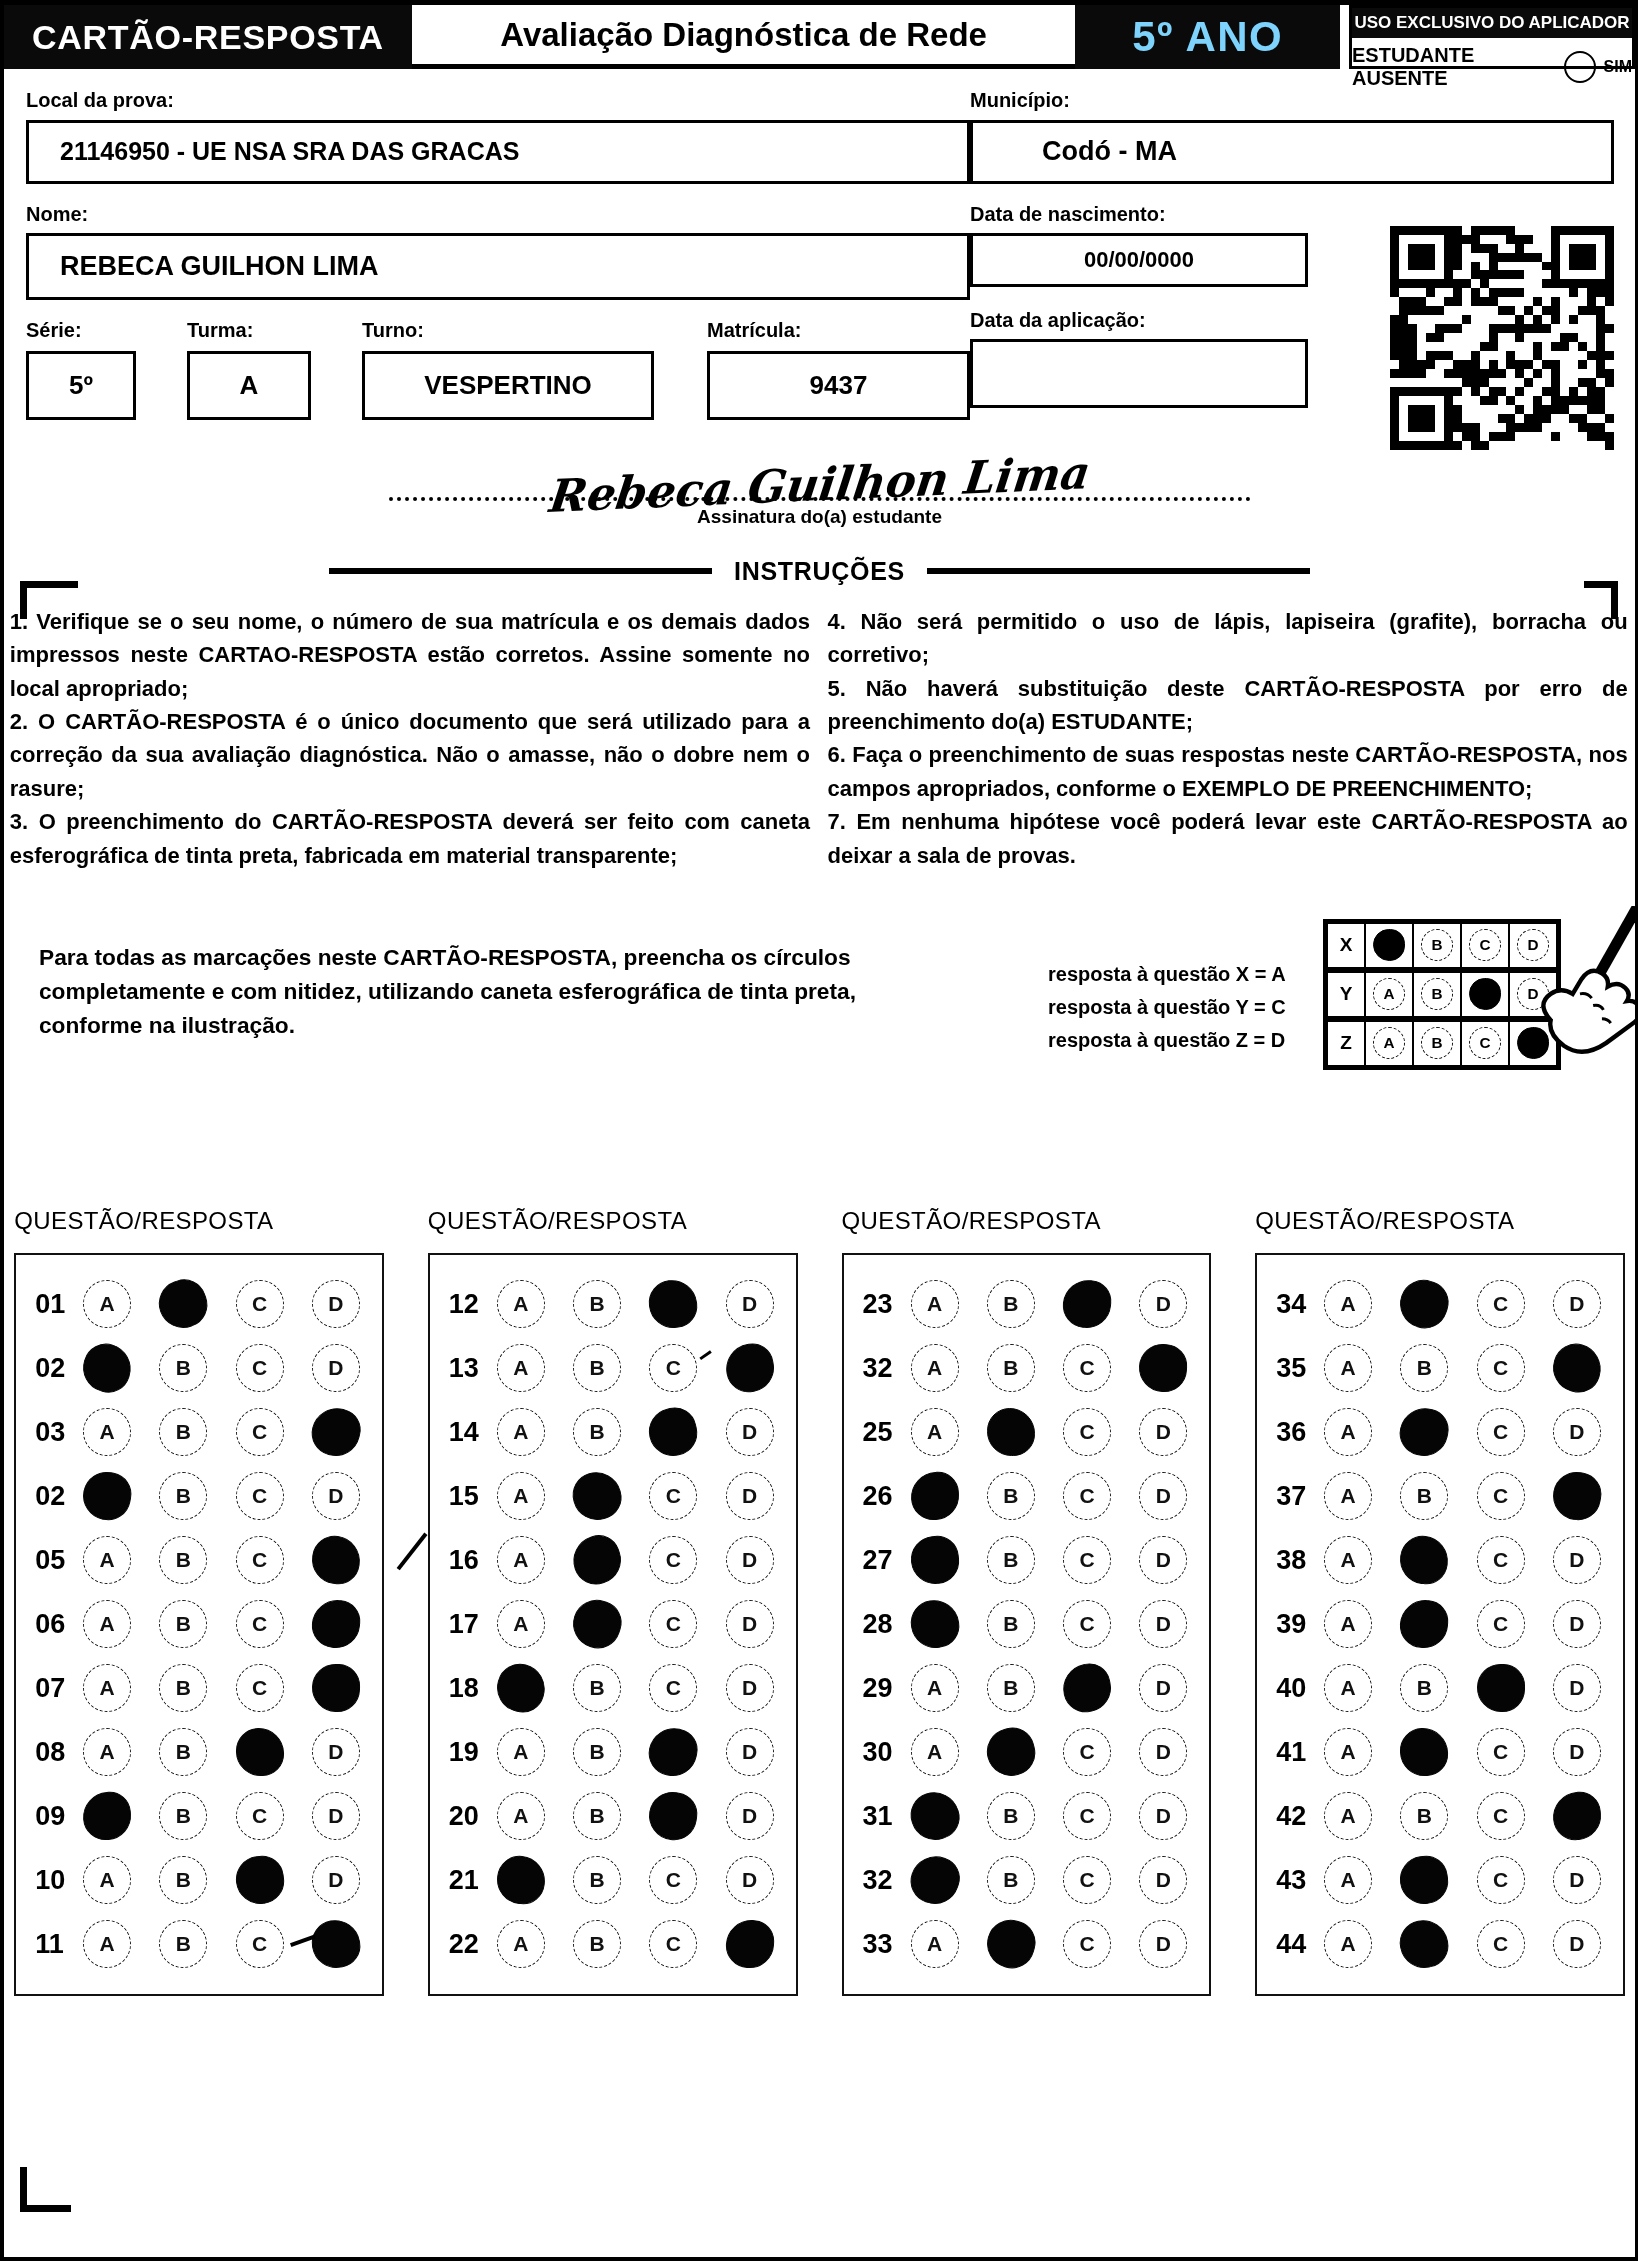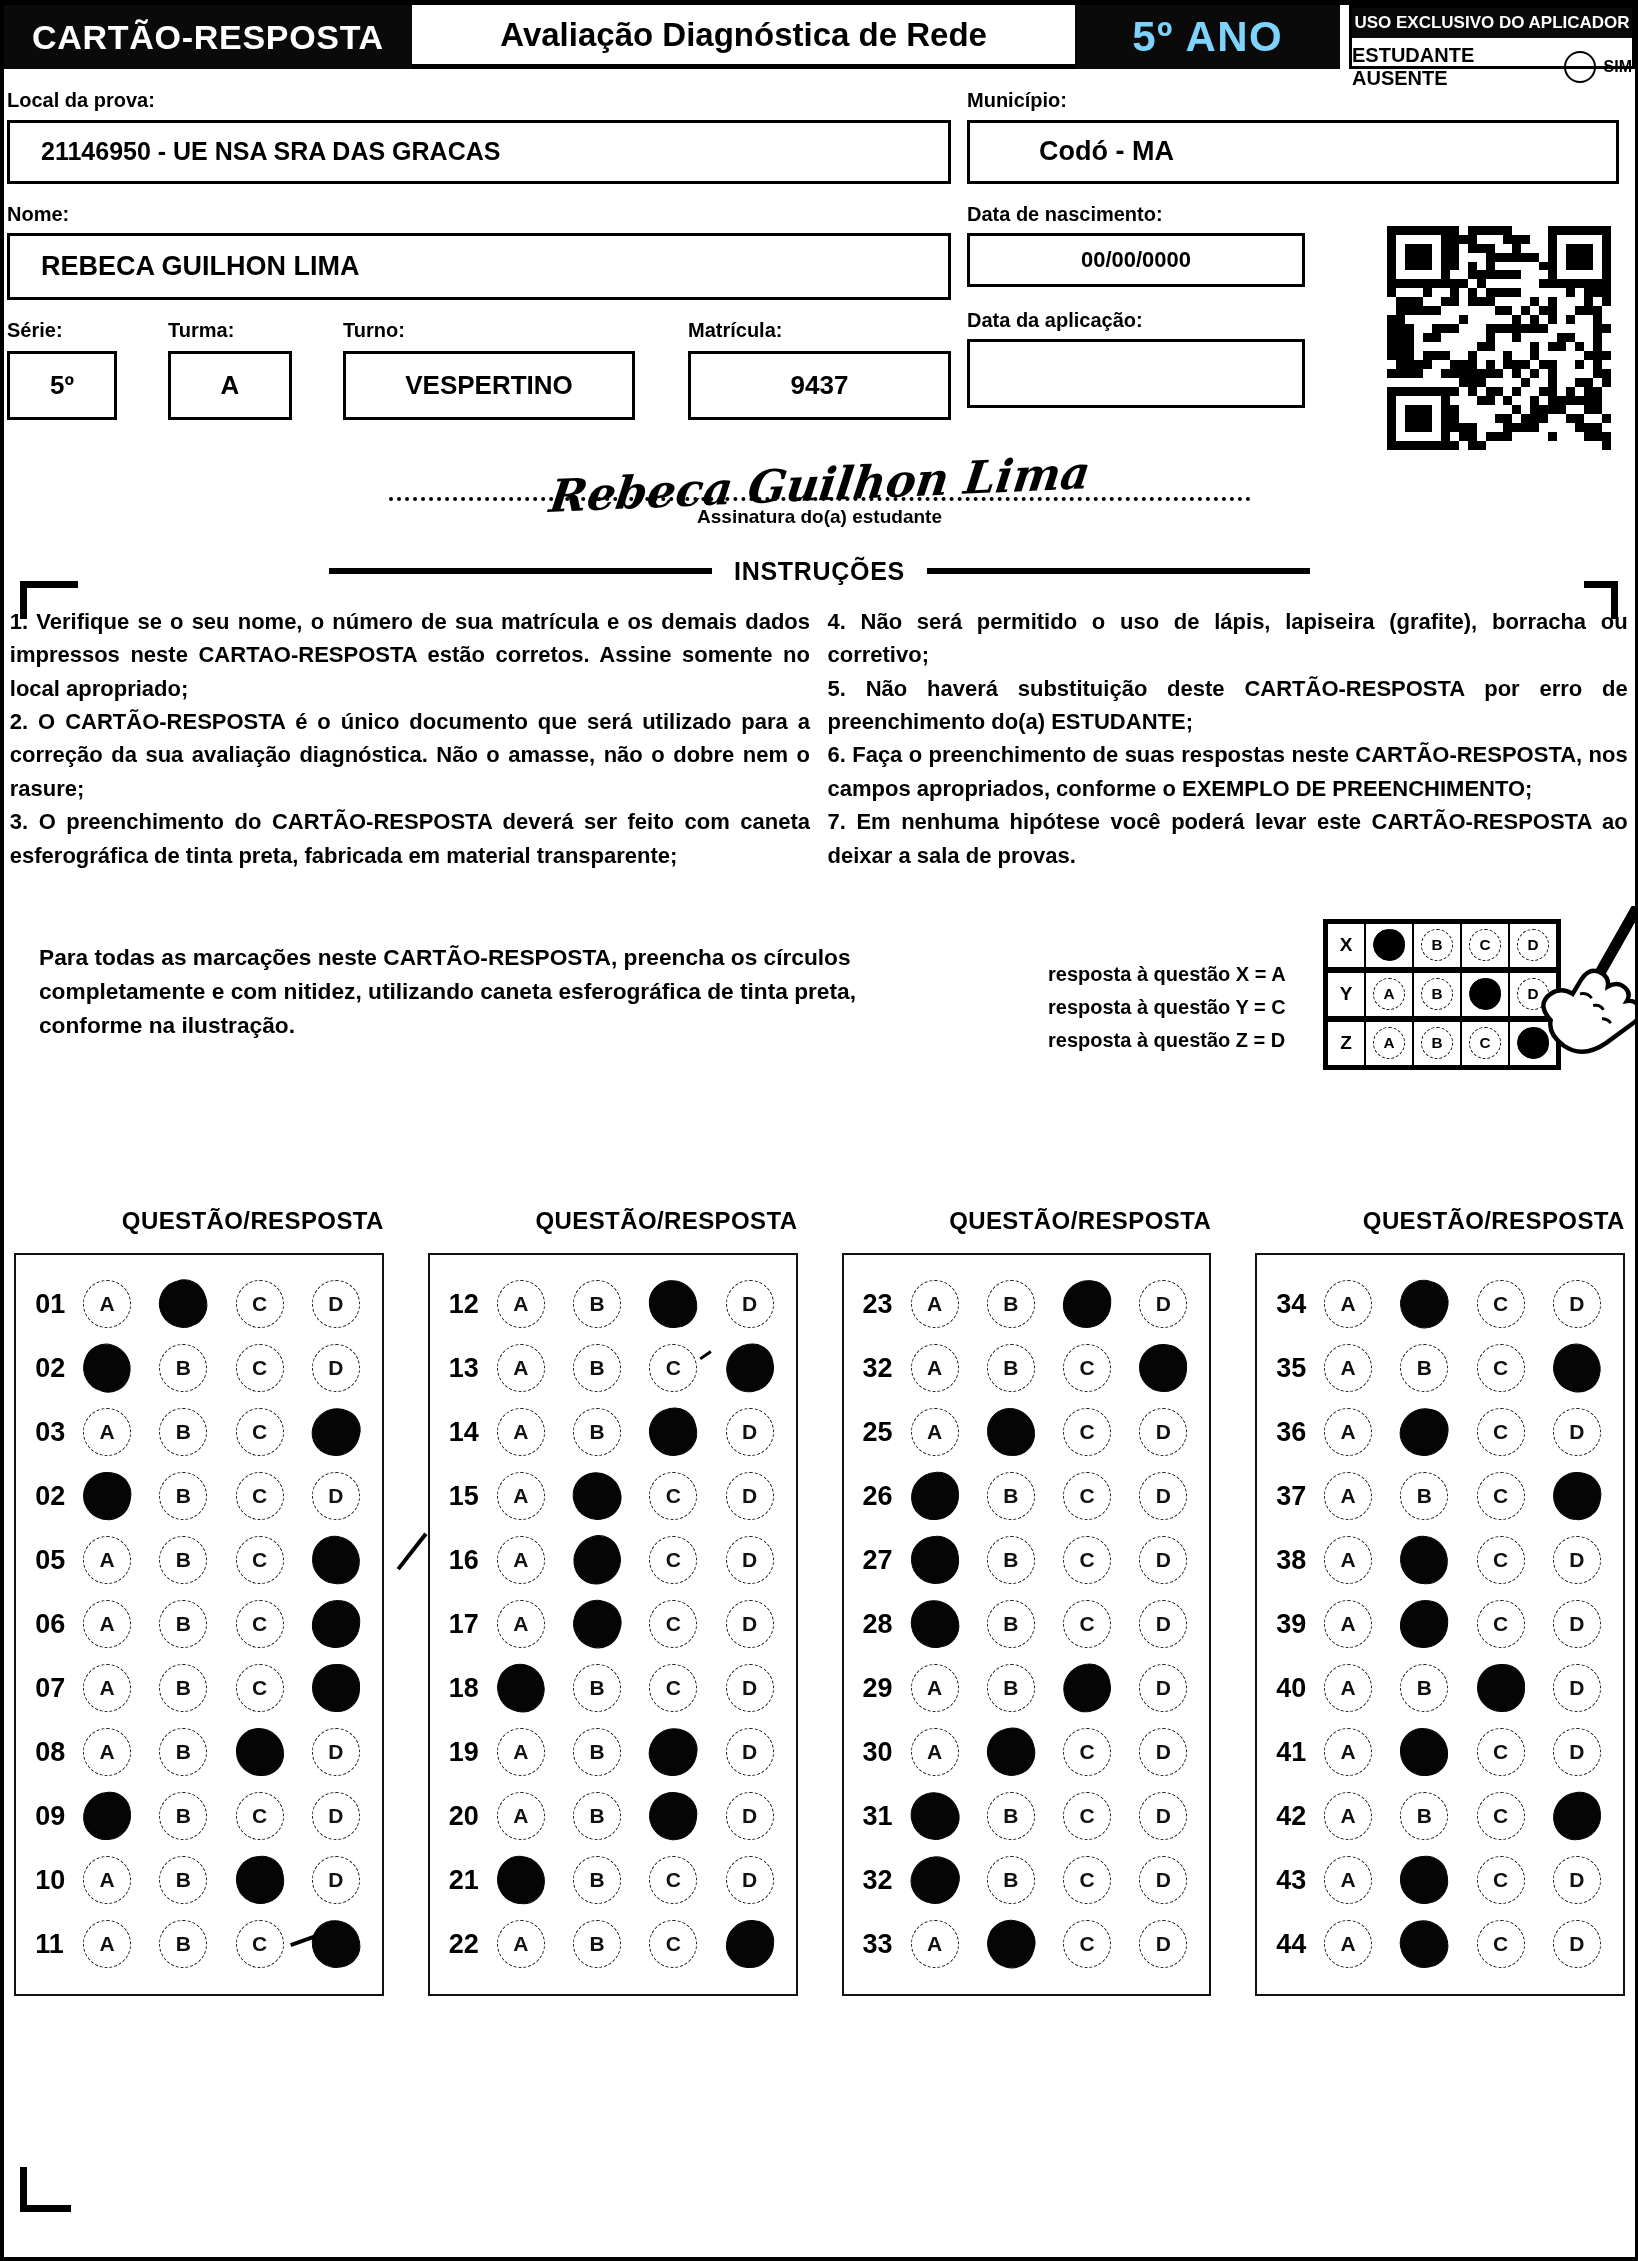--- a/index.html
+++ b/index.html
@@ -20,21 +20,21 @@
   .subtitle-box { flex: 1; display:flex; align-items:center; justify-content:center;
     font-size: 33px; font-weight: bold; border-bottom: 5.1px solid #000; }
   .grade-box { width: 265px; background:#0a0a0a; color:#7dd3fc; display:flex; align-items:center; justify-content:center;
     font-size: 42px; font-weight: bold; letter-spacing: 1.5px; }
   .aplicador-box { width: 286px; margin-left: 8.8px; border: 3.7px solid #000; display:flex; flex-direction:column; background:#fff; }
   .aplicador-strip { background:#0a0a0a; color:#fff; text-align:center; font-size:17px; font-weight:bold; padding:5.1px 0; }
   .aplicador-row { flex:1; display:flex; align-items:center; justify-content:center; gap:7.3px; font-size:20px; font-weight:bold; padding:5.8px 0; }
   .absent-circle { width: 32px; height: 32px; border: 2.9px solid #000; border-radius: 50%; flex: none; }
   .sim-label { font-size: 16px; font-weight: bold; }
   
-  .form { display: flex; gap: 16px; padding: 0 3px; margin-top: 2.9px; }
+  .form { display: flex; padding: 0 22px; margin-top: 2.9px; }
   .form-left { width: 944px; }
   .form-right { width: 652px; }
   .field-label { font-size: 20px; font-weight: bold; }
   .local-row { display:flex; align-items:flex-end; gap: 19px; margin: 17.5px 0 7.3px; }
   .district { flex:1; text-align:center; font-size: 30px; font-weight: bold; padding-right: 102px; }
   .input-box { border: 3.7px solid #000; background:#fff; display:flex; align-items:center;
     font-weight: bold; font-size: 26px; padding-left: 31px; }
   .box-school { height: 64px; font-size: 25px; }
   .nome-label { margin-top: 19px; }
   .box-nome { height: 67px; margin-top: 7.3px; font-size: 27px; }
@@ -80,21 +80,21 @@
   .ex-row { display: flex; border-bottom: 4.4px solid #000; }
   .ex-row:last-child { border-bottom: none; }
   .ex-cell { width: 48px; height: 45px; border: 1.5px solid #000; display:flex; align-items:center; justify-content:center; }
   .ex-lab { width: 38px; font-size: 19px; font-weight: bold; }
   .ex-bub { width: 32px; height: 32px; border: 1.5px dashed #111; border-radius: 50%;
     display:flex; align-items:center; justify-content:center; font-size: 15.3px; font-weight: bold; }
   .ex-bub.filled { background: #000; border: 1.5px solid #000; border-radius: 52% 48% 50% 54%; }
   .hand { position: absolute; left: 1453px; top: -4.4px; }
   
   .answers { position: relative; margin: 70px 10.2px 0; display: grid; grid-template-columns: repeat(4, 1fr); column-gap: 44px; }
-  .qcol-head { text-align: right; font-size: 24px; font-weight: bold; letter-spacing: 0.4px; margin-bottom: 17.5px; }
+  .qcol-head { text-align: left; font-size: 24px; font-weight: normal; letter-spacing: 0.4px; margin-bottom: 17.5px; }
   .qbox { border: 2.2px solid #111; padding: 17.5px 19px; background: #fff; }
   .qrow { display: flex; align-items: center; height: 64px; }
   .qnum { width: 48px; font-size: 27px; font-weight: bold; }
   .bubbles { flex: 1; display: flex; justify-content: space-between; padding-right: 2.9px; }
   .bub { width: 48px; height: 48px; border: 1.5px dashed #151515; border-radius: 50%; position: relative;
     display:flex; align-items:center; justify-content:center; font-size: 21px; font-weight: bold; color:#111; }
   .bub.filled { background: #050505; border: 1.5px solid #050505; }
   .pen-tick { position: absolute; right: -14.6px; top: 4.4px; width: 13px; height: 7.3px;
     border-bottom: 3.7px solid #000; transform: rotate(-35deg); }
   .pen-tail { position: absolute; left: -22px; top: 26%; width: 26px; height: 4.4px; background: #000; transform: rotate(-10deg); }

